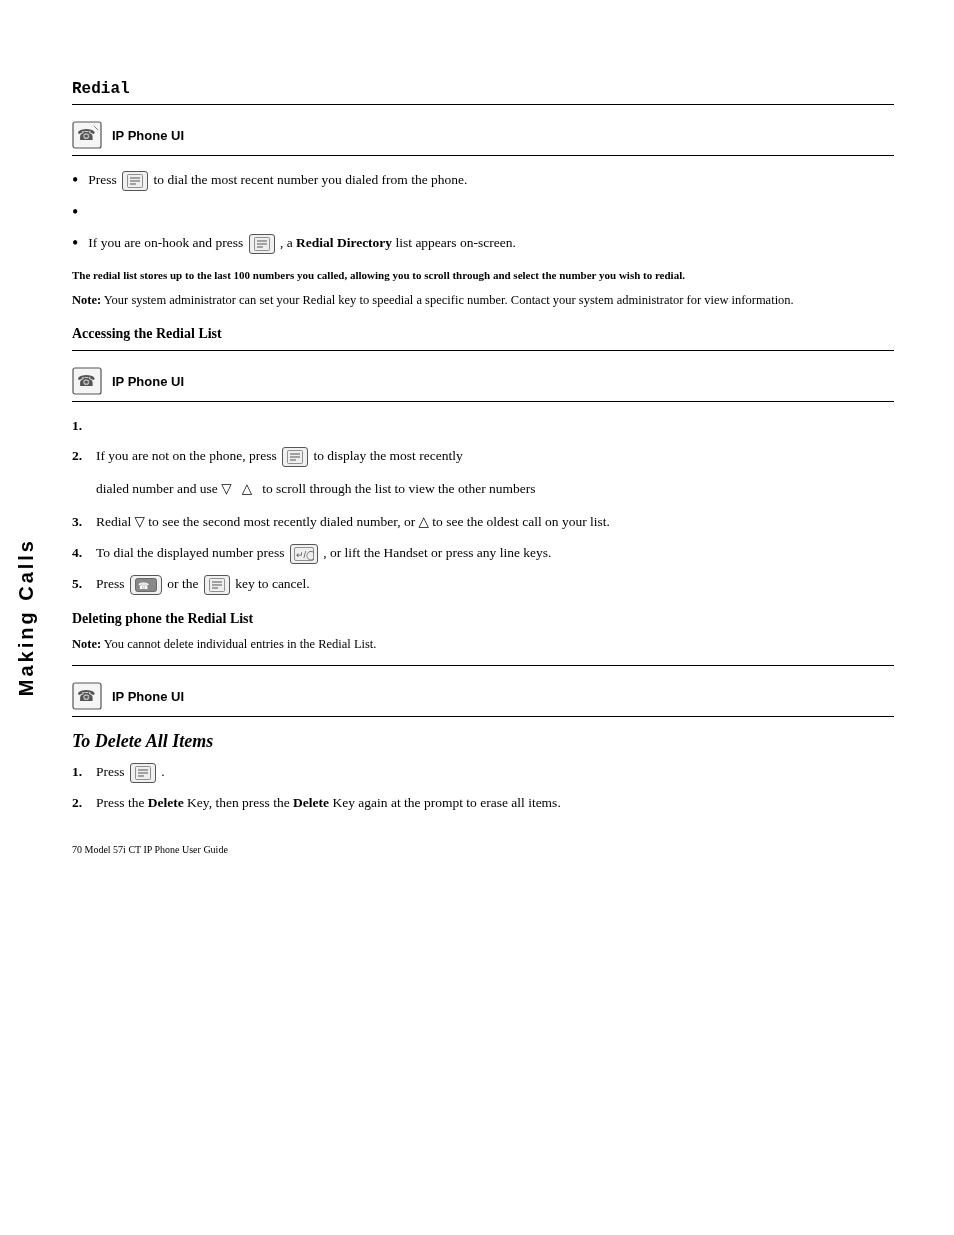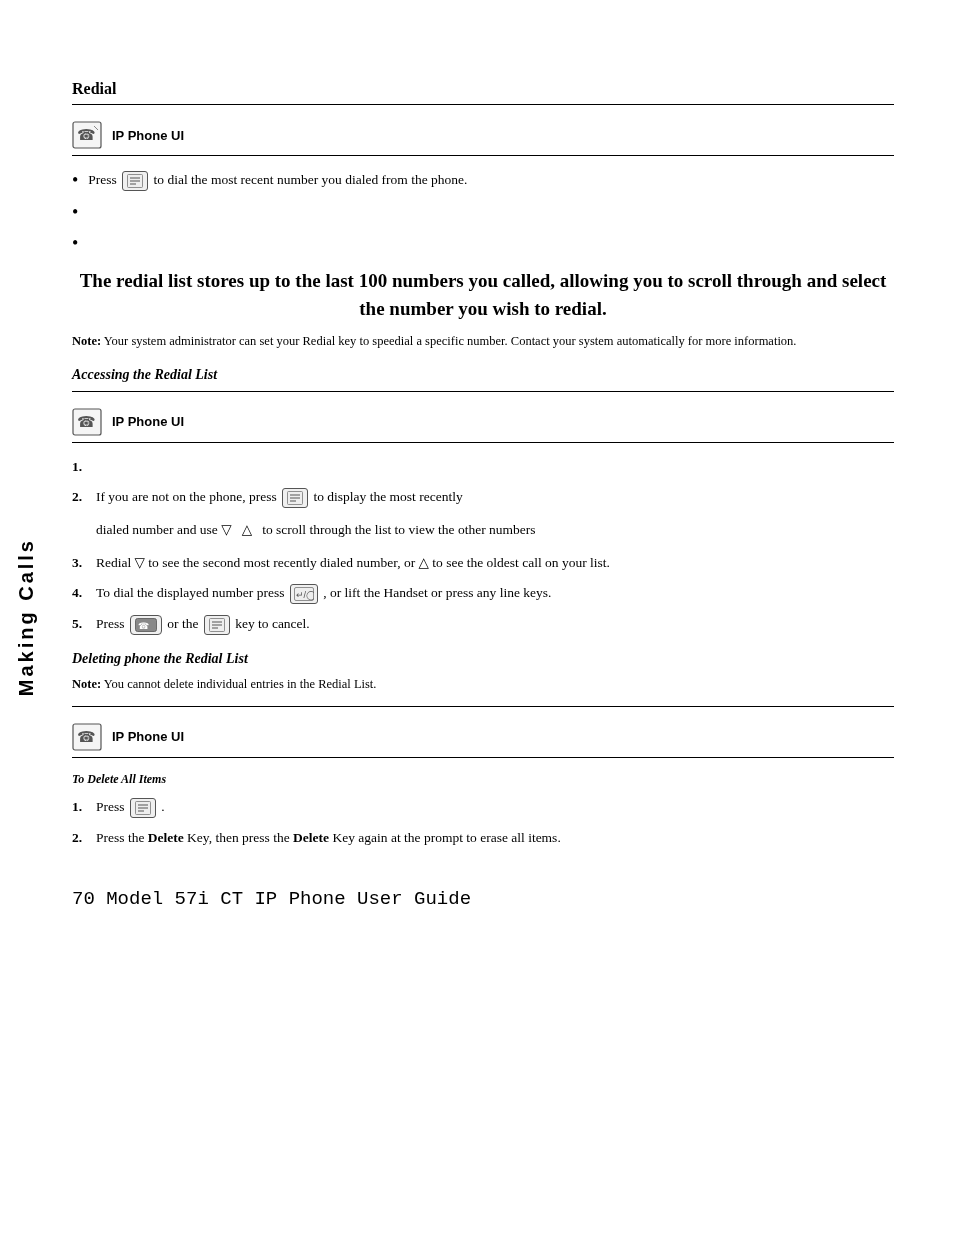--- a/index.html
+++ b/index.html
@@ -24,21 +24,21 @@
     
     .main-content {
       flex: 1;
       padding: 80px 60px 40px 20px;
     }
 
     
     .section-title {
       font-size: 16px;
       font-weight: bold;
-      font-family: Liberation Serif, serif;
+      font-family: Liberation Mono, monospace;
       margin-bottom: 6px;
     }
 
     
     .divider {
       border: none;
       border-top: 1px solid #000;
       margin: 4px 0 10px 0;
     }
 
@@ -83,21 +83,20 @@
 
     .bullet-dot {
       margin-right: 10px;
       font-size: 18px;
       line-height: 1.2;
       flex-shrink: 0;
     }
 
     
     .italic-heading {
-      font-style: italic;
       font-size: 14px;
       font-weight: bold;
       margin: 16px 0 8px 0;
     }
 
     
     .numbered-list {
       list-style: none;
       padding: 0;
       margin: 0 0 12px 0;
@@ -124,32 +123,31 @@
       line-height: 1.5;
       margin: 8px 0 12px 0;
     }
 
     .note-block .note-label {
       font-weight: bold;
     }
 
     
     .para {
-      font-size: 19px;
+      font-size: 11px;
       line-height: 1.5;
       margin-bottom: 4px;
       font-weight: bold;
-      text-align: center;
     }
 
     
     .footer {
-      margin-top: 40px;
-      font-size: 19px;
-      font-family: Liberation Mono, monospace;
+      margin-top: 31px;
+      font-size: 10px;
+      font-family: Liberation Serif, serif;
     }
 
     
     .redial-icon {
       display: inline-flex;
       align-items: center;
       justify-content: center;
       border: 1.5px solid #555;
       border-radius: 3px;
       padding: 1px 4px;
@@ -266,28 +264,40 @@
             </svg>
           </span>
           to dial the most recent number you dialed from the phone.
         </span>
       </li>
       <li>
         <span class="bullet-dot">•</span>
       </li>
       <li>
         <span class="bullet-dot">•</span>
+        <span>
+          If you are on-hook and press
+          <span class="redial-icon">
+            <svg viewBox="0 0 16 14" fill="none" xmlns="http://www.w3.org/2000/svg">
+              <rect x="0.5" y="0.5" width="15" height="13" rx="1" fill="#eee" stroke="#777" stroke-width="0.8"></rect>
+              <line x1="3" y1="4" x2="13" y2="4" stroke="#555" stroke-width="1"></line>
+              <line x1="3" y1="7" x2="13" y2="7" stroke="#555" stroke-width="1"></line>
+              <line x1="3" y1="10" x2="9" y2="10" stroke="#555" stroke-width="1"></line>
+            </svg>
+          </span>
+          , a <strong>Redial Directory</strong> list appears on-screen.
+        </span>
       </li>
     </ul>
 
     <p class="para">The redial list stores up to the last 100 numbers you called, allowing you to scroll through and select the number you wish to redial.</p>
 
     <div class="note-block">
       <span class="note-label">Note:</span>
-      <span> Your system administrator can set your Redial key to speedial a specific number. Contact your system automatically for more information.</span>
+      <span> Your system administrator can set your Redial key to speedial a specific number. Contact your system administrator for view information.</span>
     </div>
 
     <div class="italic-heading">Accessing the Redial List</div>
     <hr class="divider">
 
     <div class="ip-phone-banner">
       <span class="phone-icon">
         <svg width="30" height="28" viewBox="0 0 30 28" fill="none" xmlns="http://www.w3.org/2000/svg">
           <rect x="1" y="1" width="28" height="26" rx="2" fill="#f5f5f5" stroke="#555" stroke-width="1.2"></rect>
           <text x="5" y="19" font-size="15" fill="#555">☎</text>
@@ -377,21 +387,21 @@
     <div class="ip-phone-banner">
       <span class="phone-icon">
         <svg width="30" height="28" viewBox="0 0 30 28" fill="none" xmlns="http://www.w3.org/2000/svg">
           <rect x="1" y="1" width="28" height="26" rx="2" fill="#f5f5f5" stroke="#555" stroke-width="1.2"></rect>
           <text x="5" y="19" font-size="15" fill="#555">☎</text>
         </svg>
       </span>
       <span class="ip-phone-label">IP Phone UI</span>
     </div>
 
-    <div style="font-style:italic; font-size:12px; font-weight:bold; margin-bottom:10px;">To Delete All Items</div>
+    <div style="font-style:italic; font-size:18px; font-weight:bold; margin-bottom:10px;">To Delete All Items</div>
 
     <ol class="numbered-list">
       <li>
         <span class="num-label">1.</span>
         <span>
           Press
           <span class="redial-icon">
             <svg viewBox="0 0 16 14" fill="none" xmlns="http://www.w3.org/2000/svg">
               <rect x="0.5" y="0.5" width="15" height="13" rx="1" fill="#eee" stroke="#777" stroke-width="0.8"></rect>
               <line x1="3" y1="4" x2="13" y2="4" stroke="#555" stroke-width="1"></line>

